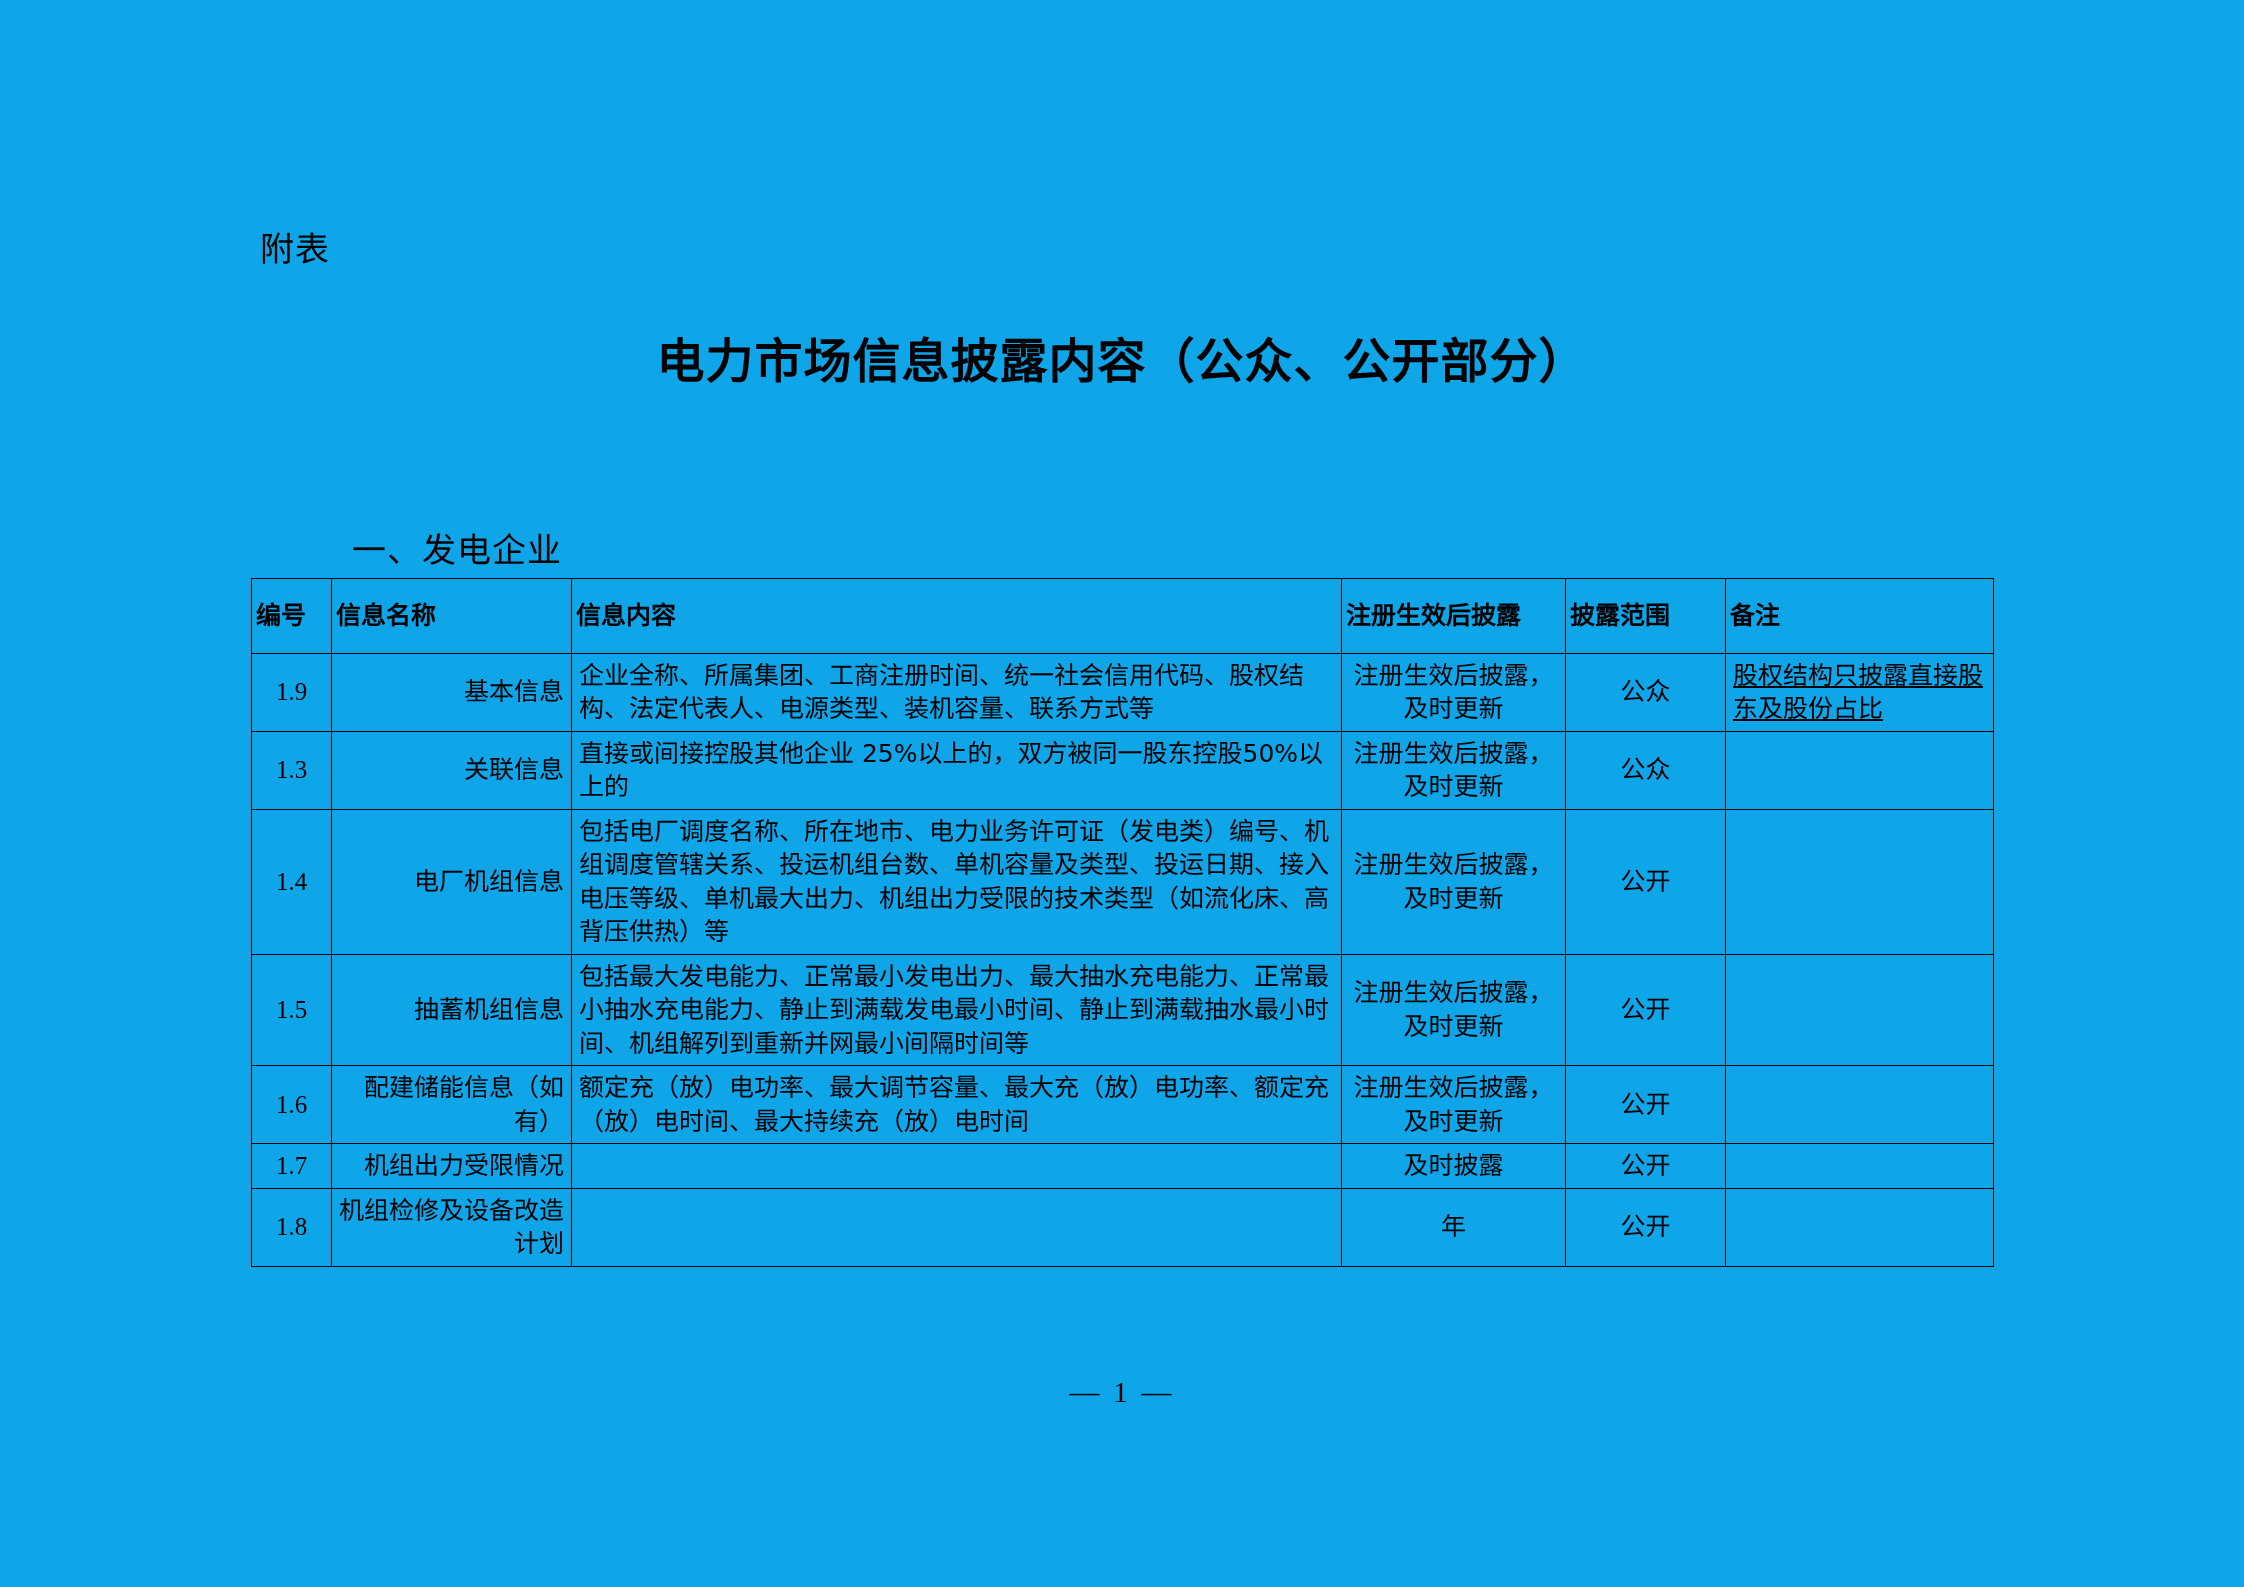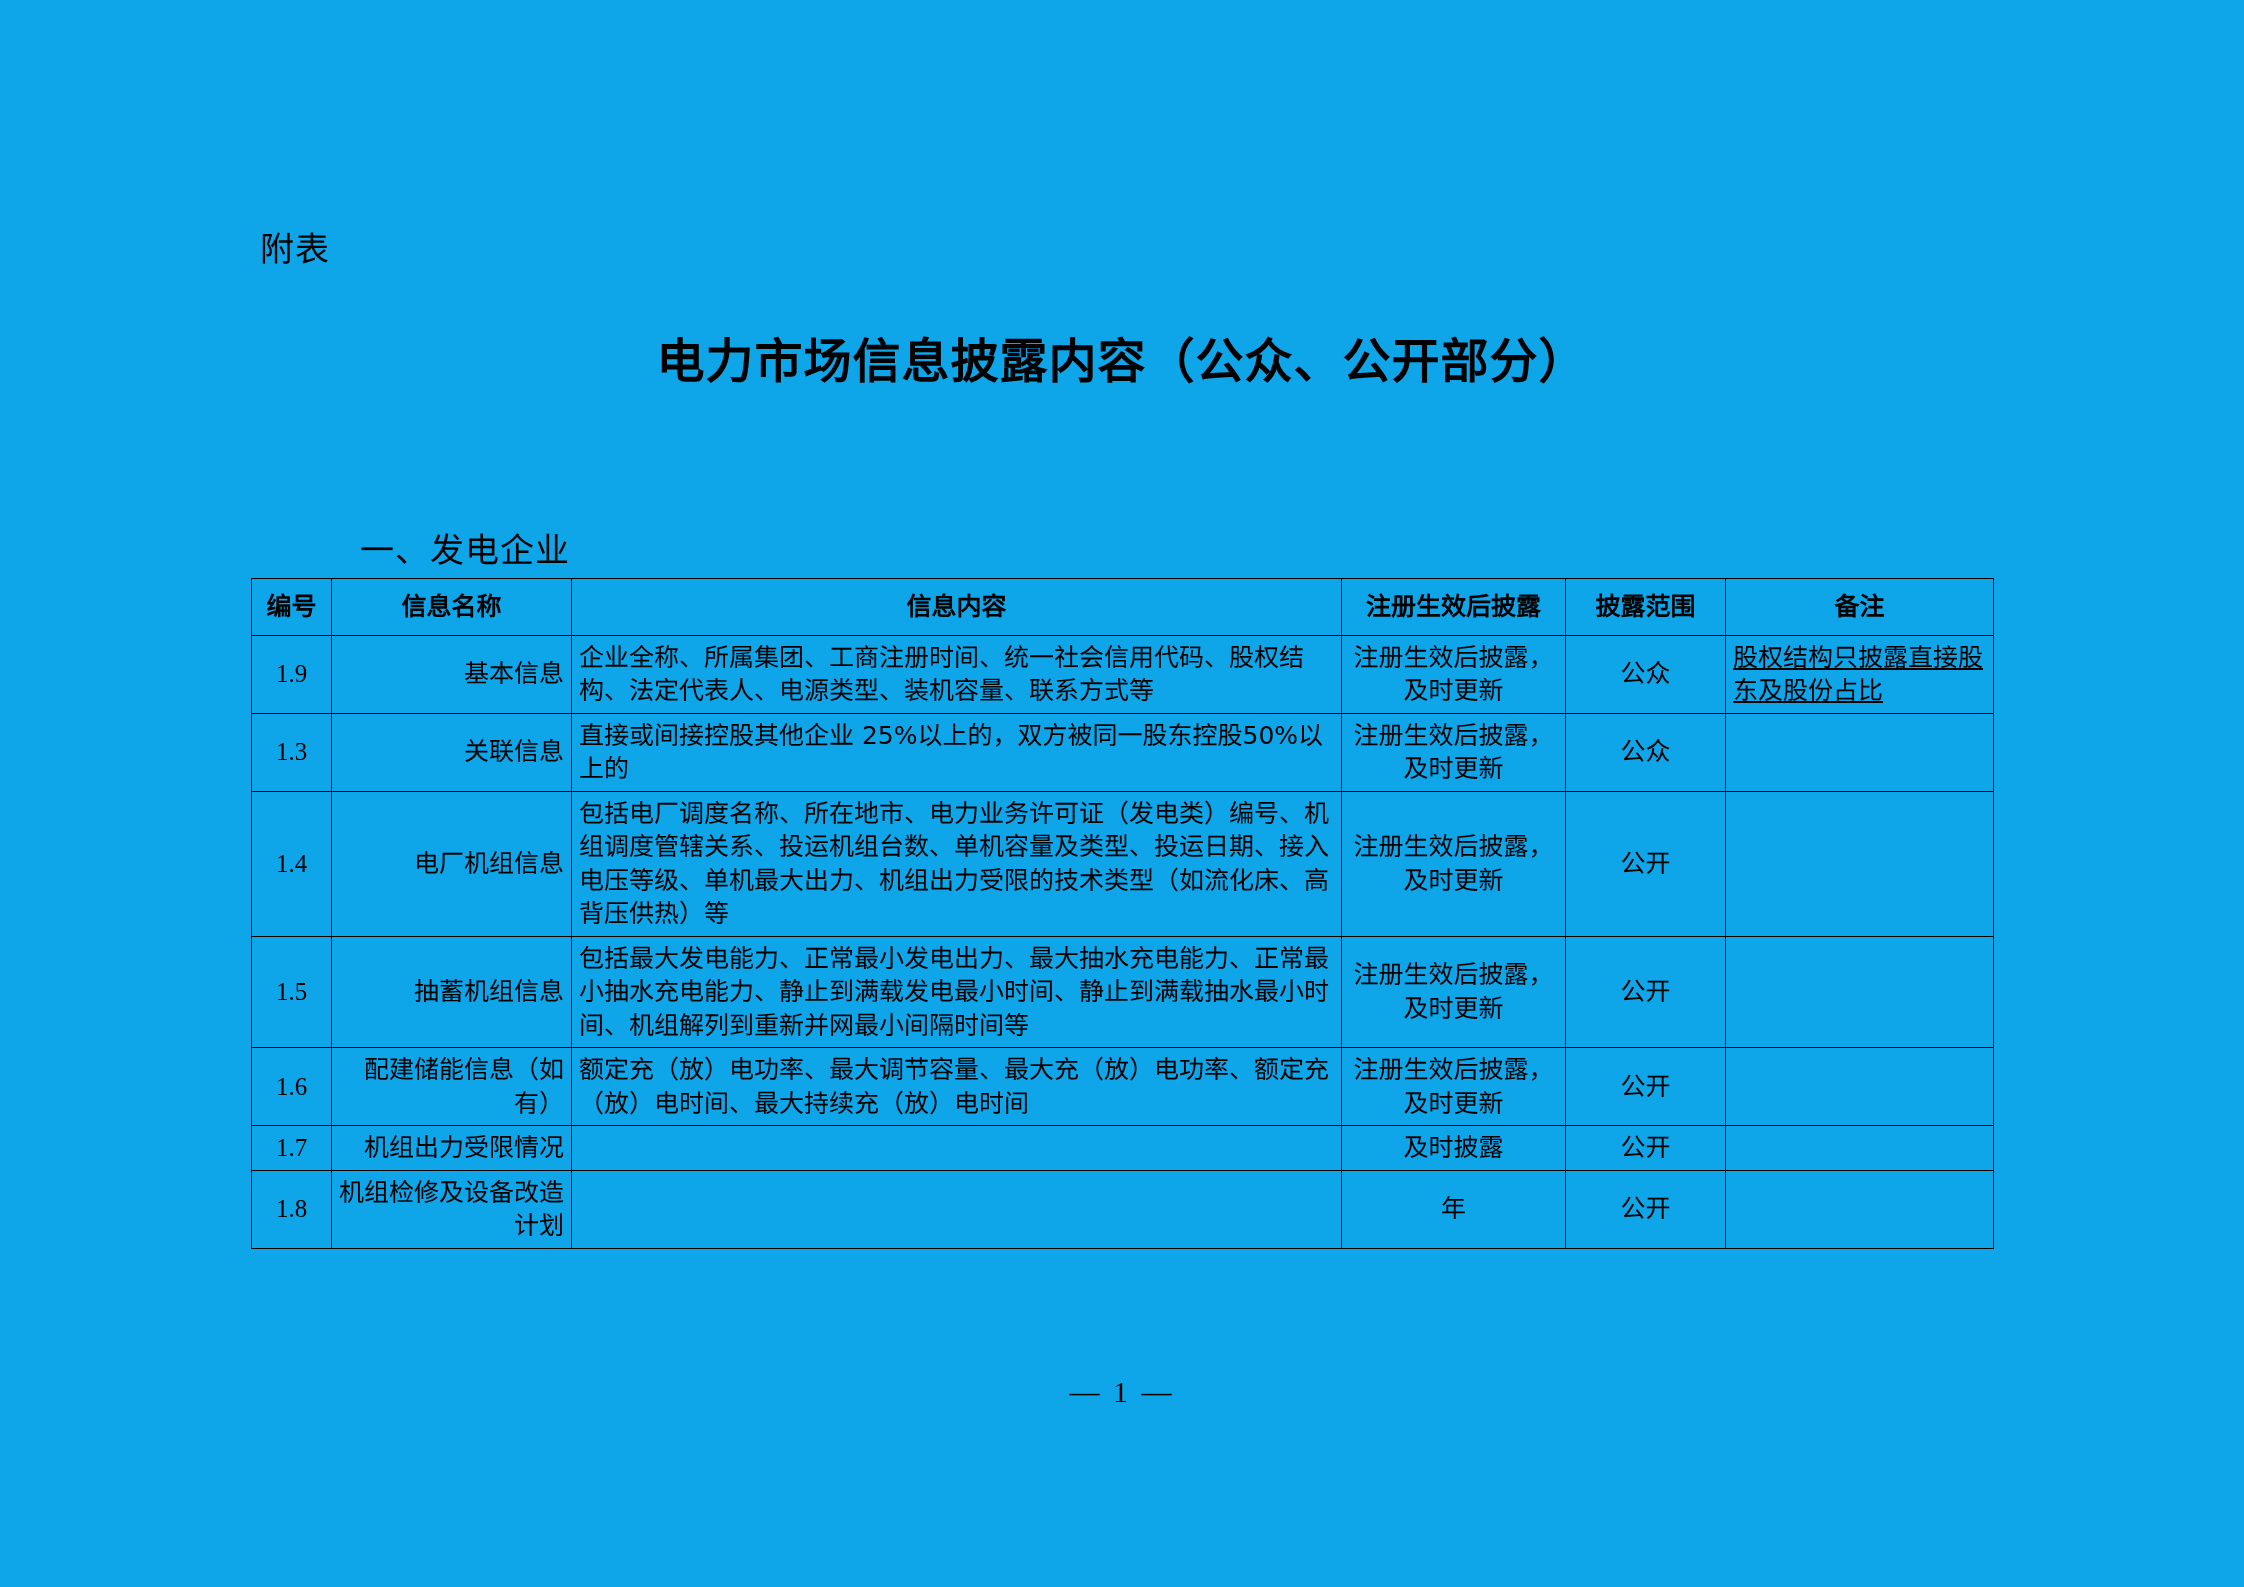--- a/index.html
+++ b/index.html
@@ -41,44 +41,43 @@
     font-weight: 600;
     letter-spacing: 1px;
   }
   .section-title {
     position: absolute;
     left: 352px;
     top: 523px;
     font-size: 34px;
     font-family: "DejaVu Sans", "Liberation Sans", sans-serif;
     letter-spacing: 1px;
-    margin-left: 8px;
   }
   table.disclosure {
     position: absolute;
     left: 251px;
     top: 578px;
     width: 1742px;
     border-collapse: collapse;
     table-layout: fixed;
     font-size: 25px;
   }
   table.disclosure th,
   table.disclosure td {
     border: 1.5px solid #000000;
     padding: 5px 7px;
     vertical-align: middle;
     line-height: 1.34;
   }
   table.disclosure thead th {
-    text-align: center;
+    text-align: left;
     font-weight: 600;
     font-family: "DejaVu Sans", "Liberation Sans", sans-serif;
     font-size: 25px;
-    padding: 11px 4px;
+    padding: 20px 4px;
   }
   col.c-no      { width: 80px; }
   col.c-name    { width: 240px; }
   col.c-content { width: 770px; }
   col.c-time    { width: 224px; }
   col.c-scope   { width: 160px; }
   col.c-remark  { width: 268px; }
 
   td.no      { text-align: center; font-family: "Liberation Serif", serif; }
   td.name    { text-align: right; font-family: Liberation Serif, serif; }

